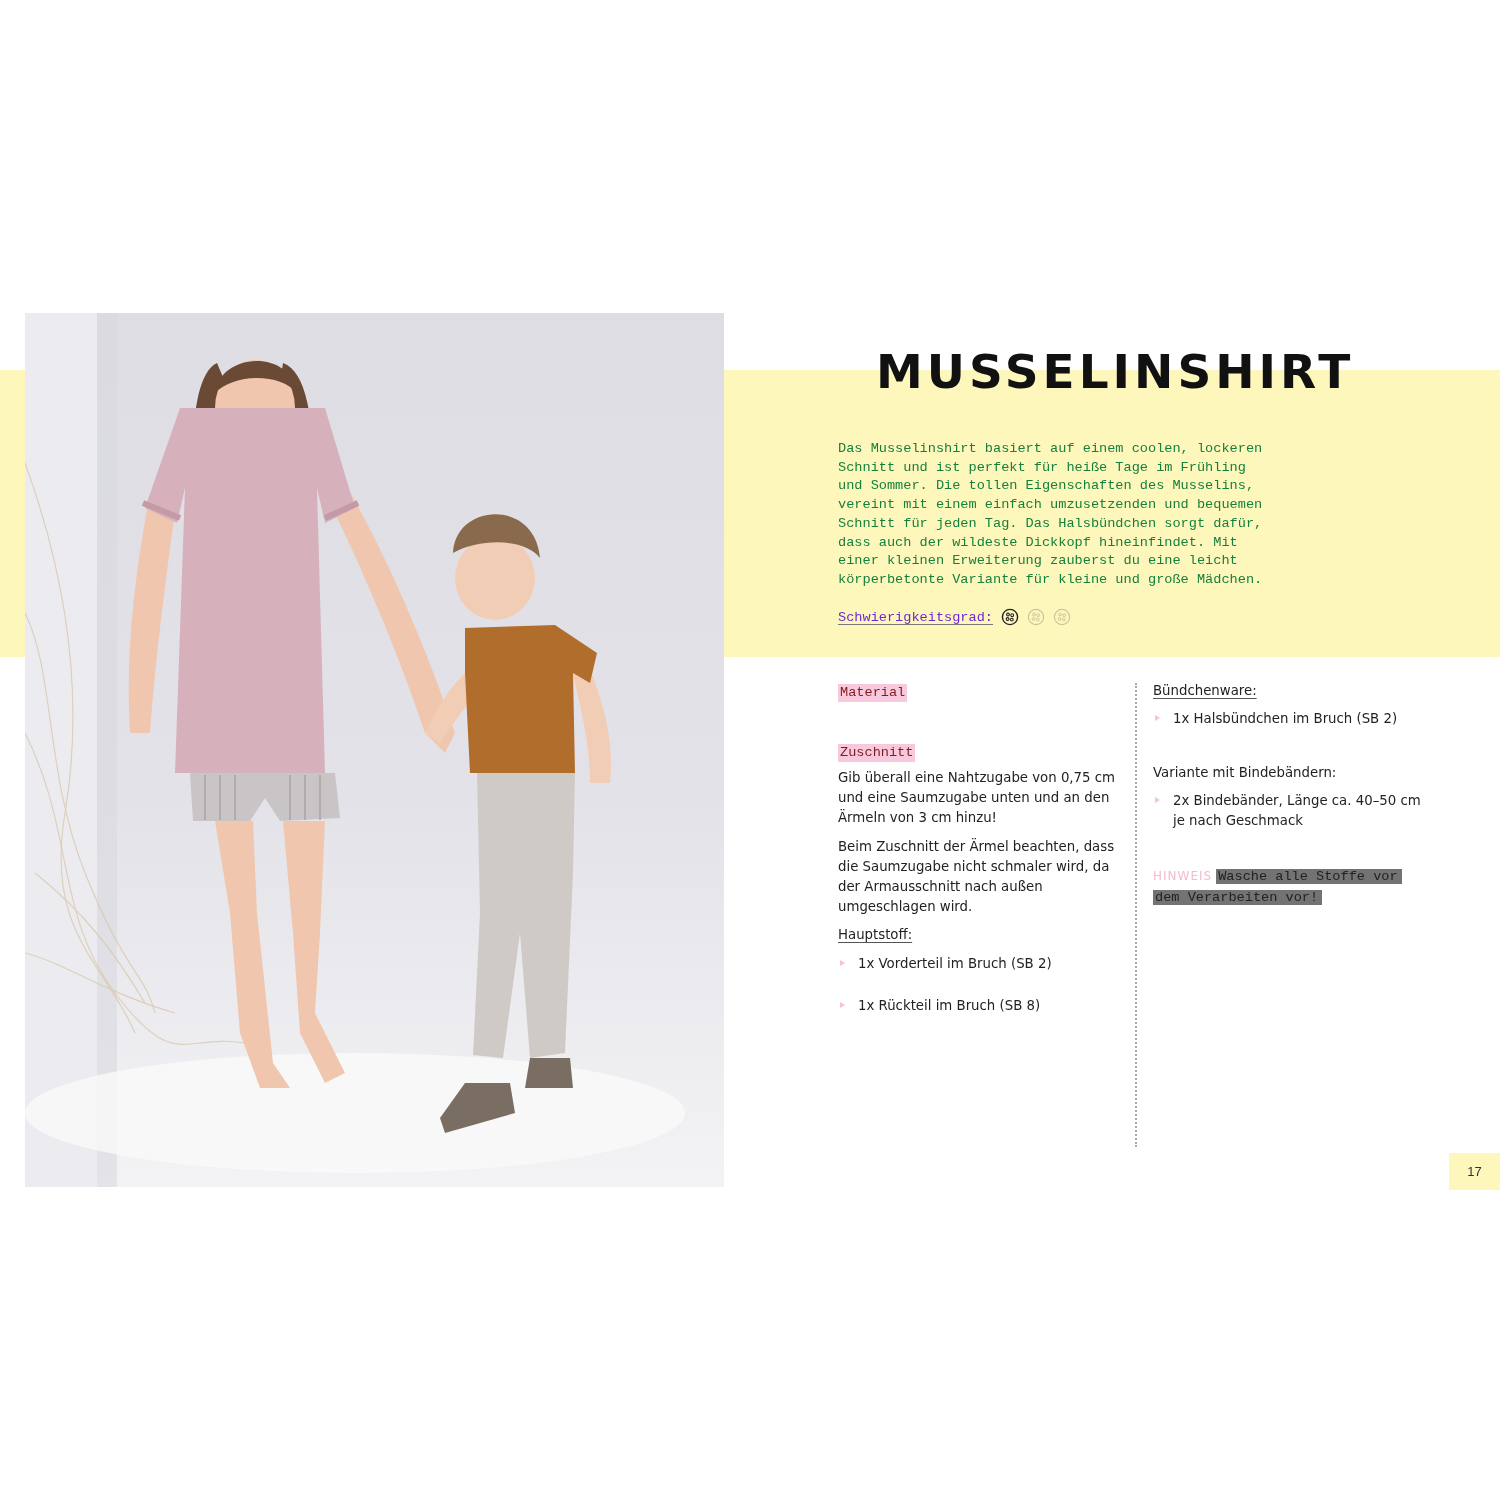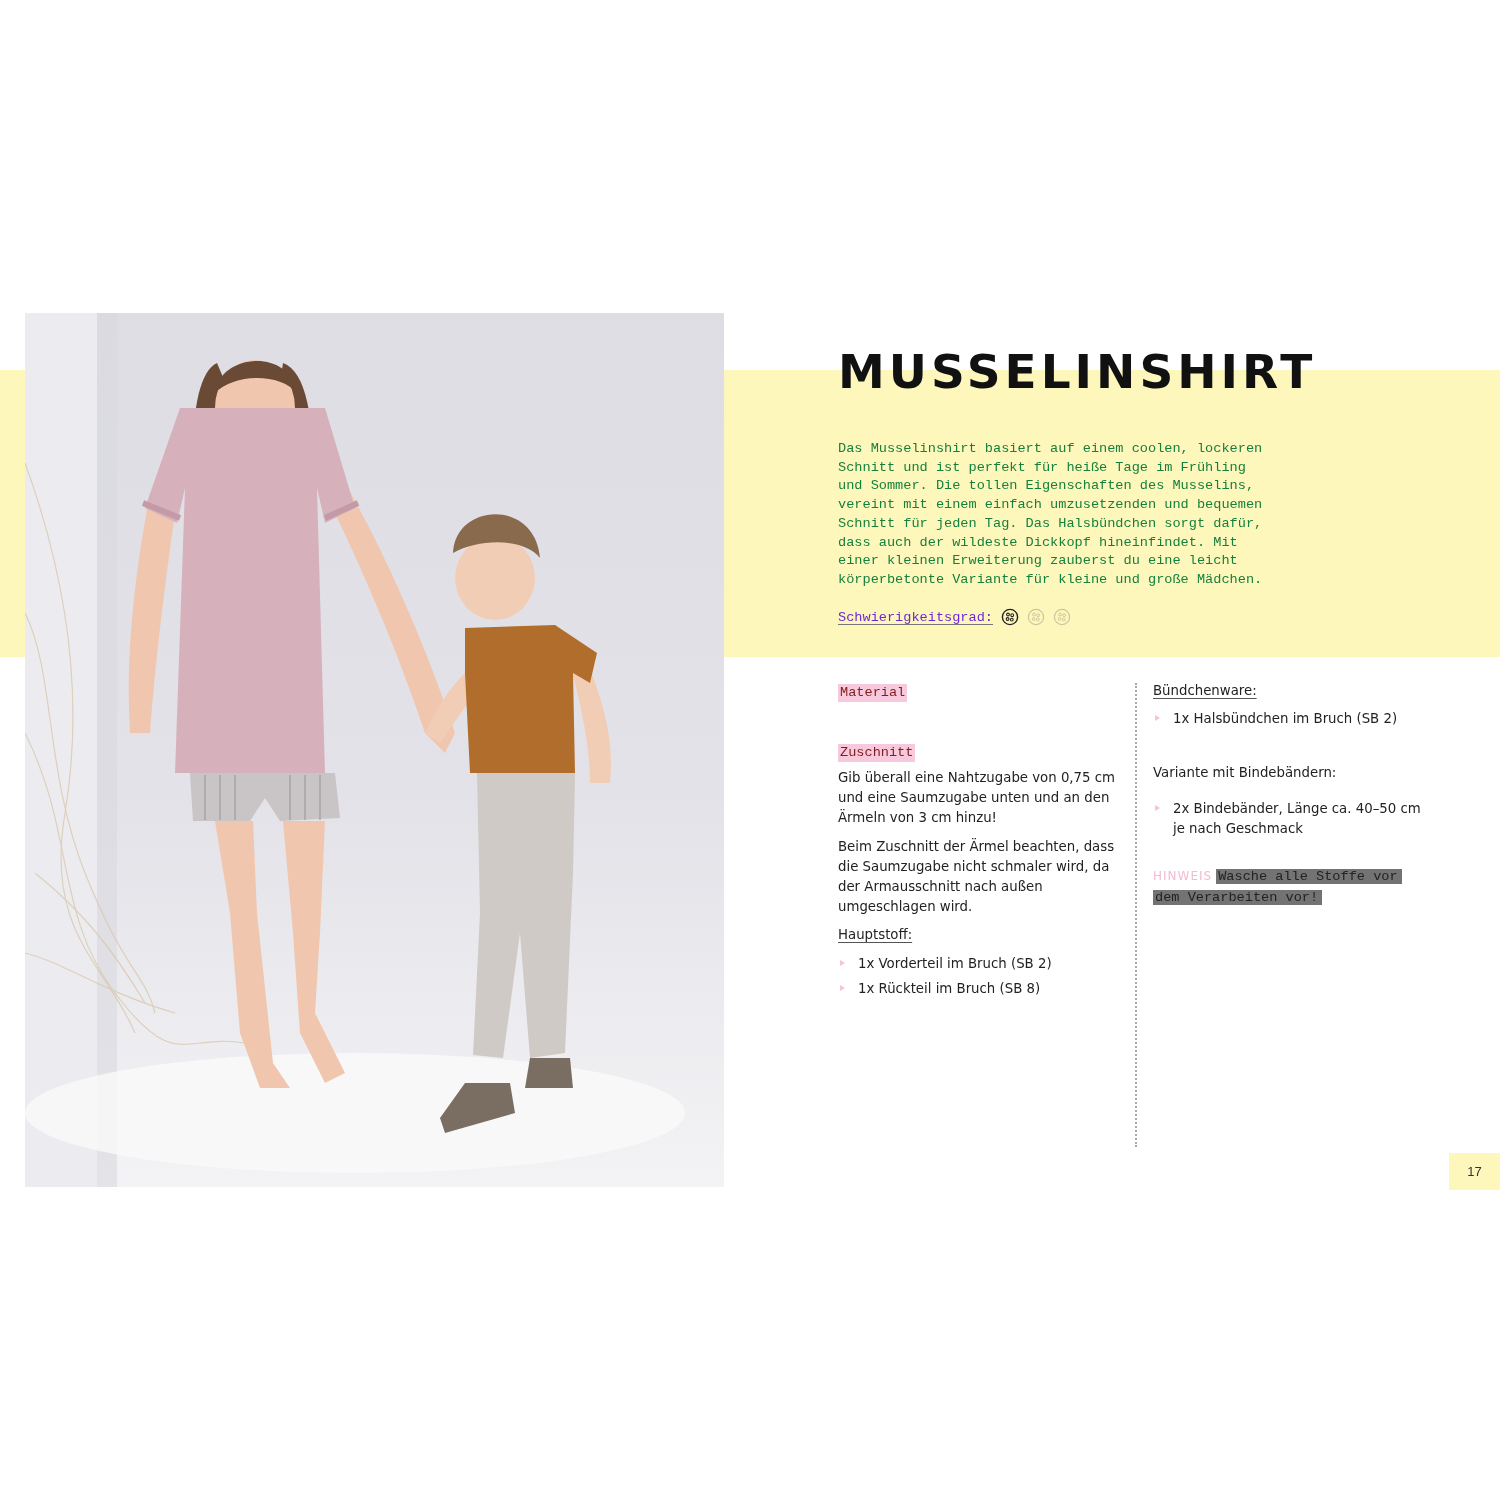--- a/index.html
+++ b/index.html
@@ -15,21 +15,21 @@
     }
     
     .photo {
       position: absolute; left: 25px; top: 313px; width: 699px; height: 874px;
       overflow: hidden;
       background: linear-gradient(180deg, #dedde4 0%, #e3e2e8 55%, #ecebef 80%, #f3f2f4 100%);
     }
     .photo svg { position: absolute; left: 0; top: 0; }
 
     .title {
-      position: absolute; left: 838px; top: 342px;
+      position: absolute; left: 876px; top: 342px;
       font-family: "DejaVu Sans", sans-serif; font-weight: bold;
       font-size: 47px; letter-spacing: 4px; color: #111;
       line-height: 60px; margin: 0;
     }
     .intro {
       position: absolute; left: 838px; top: 440px; width: 440px;
       font-family: "Liberation Mono", monospace; font-size: 13.6px;
       line-height: 18.7px; color: #15803d; white-space: pre-line; margin: 0;
     }
     .difficulty {
@@ -178,21 +178,21 @@
 <div class="col col-left">
   <span class="pill-heading">Material</span>
 
   <div style="margin-top:40px;">
     <span class="pill-heading">Zuschnitt</span>
   </div>
   <p style="margin-top:6px;">Gib überall eine Nahtzugabe von 0,75 cm und eine Saumzugabe unten und an den Ärmeln von 3 cm hinzu!</p>
   <p style="margin-top:9px;">Beim Zuschnitt der Ärmel beachten, dass die Saumzugabe nicht schmaler wird, da der Armausschnitt nach außen umgeschlagen wird.</p>
   <p style="margin-top:8px;" class="u-heading">Hauptstoff:</p>
   <ul class="bullets" style="margin-top:9px;">
-    <li style="margin-bottom:5px;">
+    <li style="margin-bottom:22px;">
       <span class="tri"></span>
       <span>1x Vorderteil im Bruch (SB 2)</span>
     </li>
     <li>
       <span class="tri"></span>
       <span>1x Rückteil im Bruch (SB 8)</span>
     </li>
   </ul>
 </div>
 
@@ -200,21 +200,21 @@
 
 <div class="col col-right">
   <p class="u-heading">Bündchenware:</p>
   <ul class="bullets" style="margin-top:8px;">
     <li>
       <span class="tri"></span>
       <span>1x Halsbündchen im Bruch (SB 2)</span>
     </li>
   </ul>
   <p style="margin-top:34px;">Variante mit Bindebändern:</p>
-  <ul class="bullets" style="margin-top:16px;">
+  <ul class="bullets" style="margin-top:8px;">
     <li>
       <span class="tri"></span>
       <div>2x Bindebänder, Länge ca. 40–50 cm</div>
       <div>je nach Geschmack</div>
     </li>
   </ul>
 </div>
 
 <div class="note">
   <span class="tag">HINWEIS</span><span class="hl">Wasche alle Stoffe vor</span><br>

